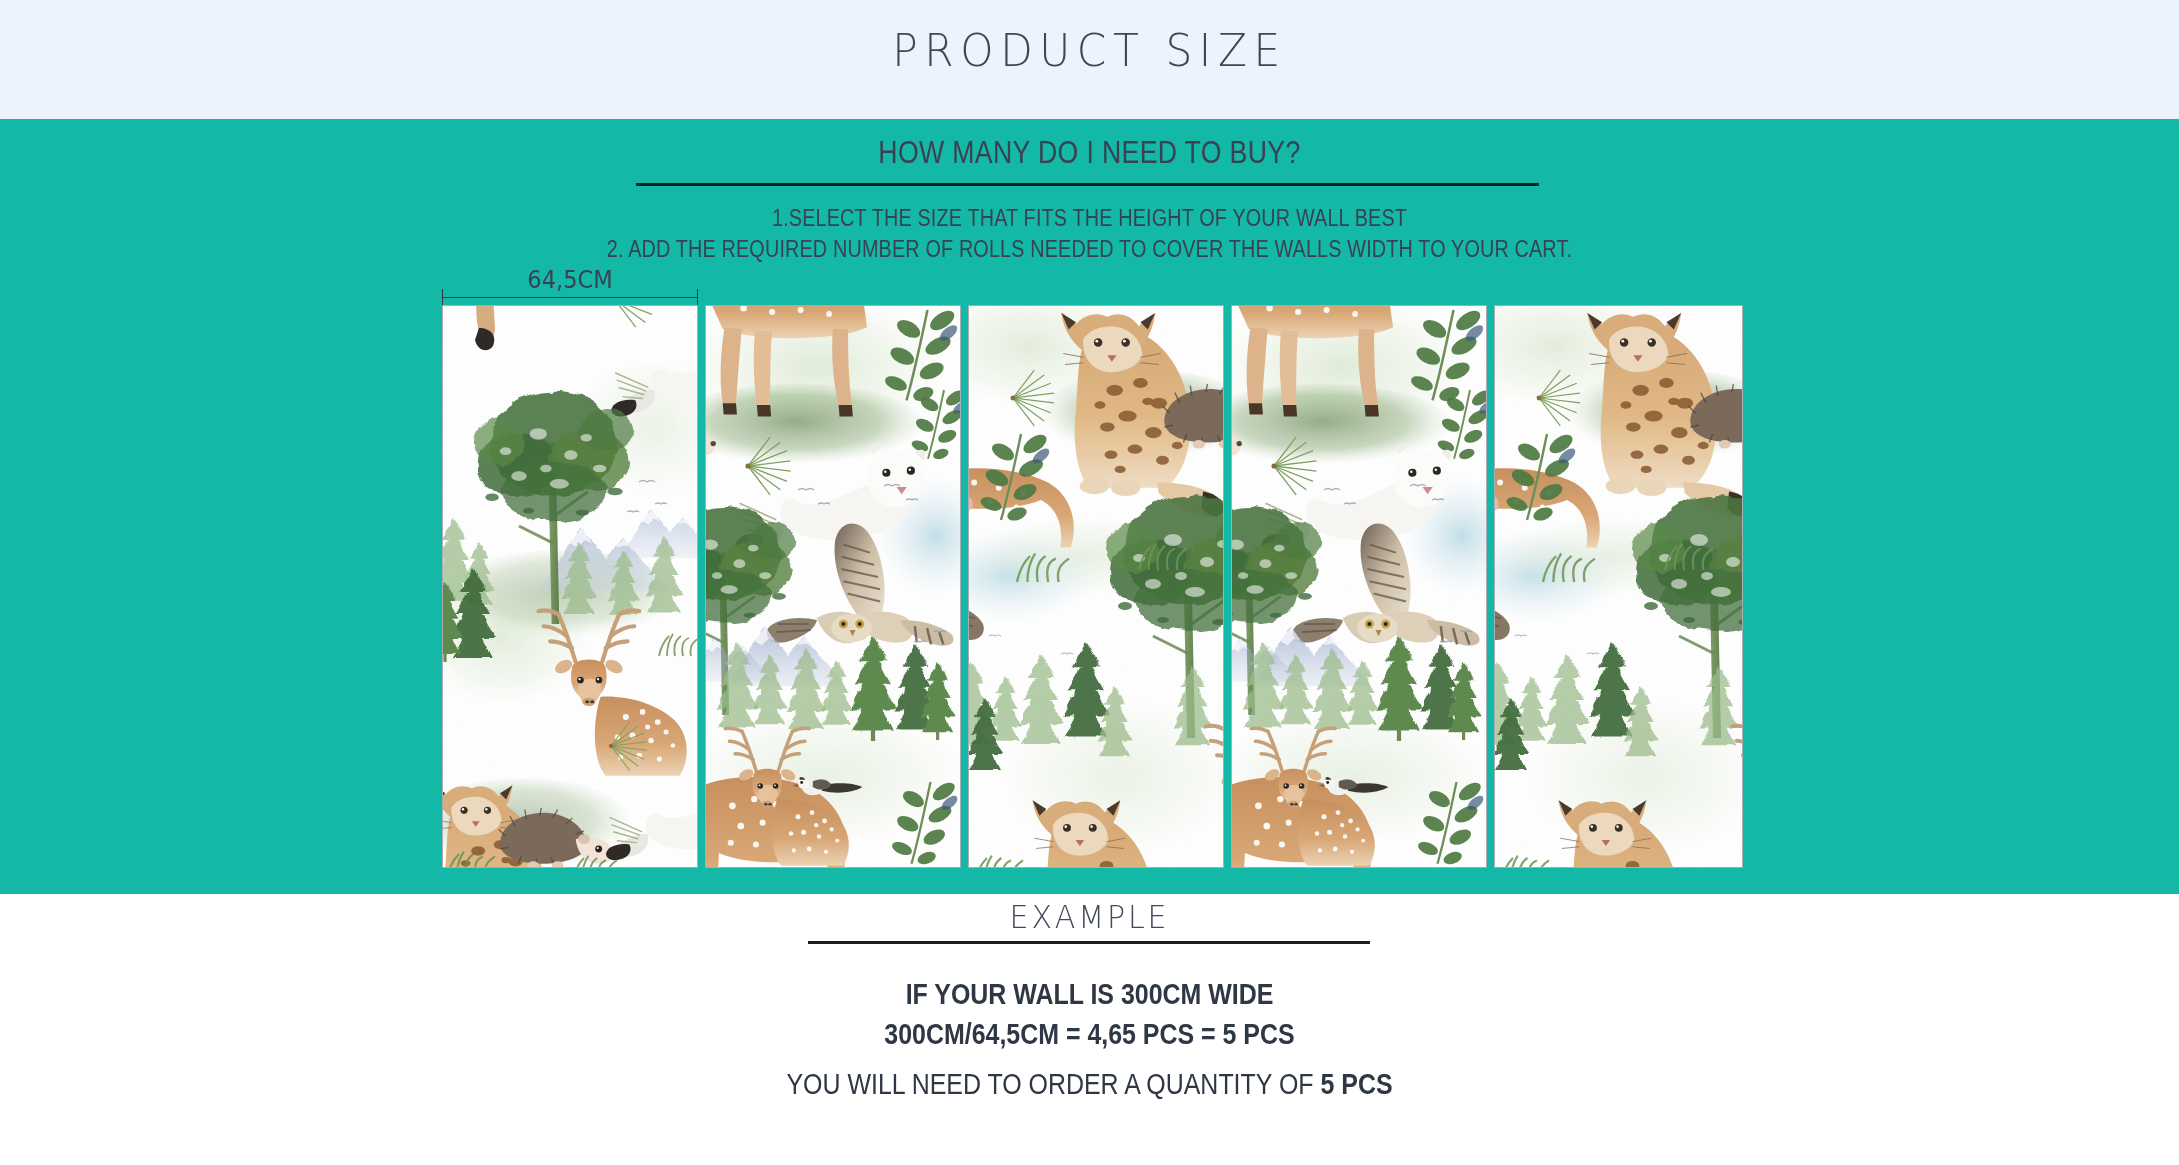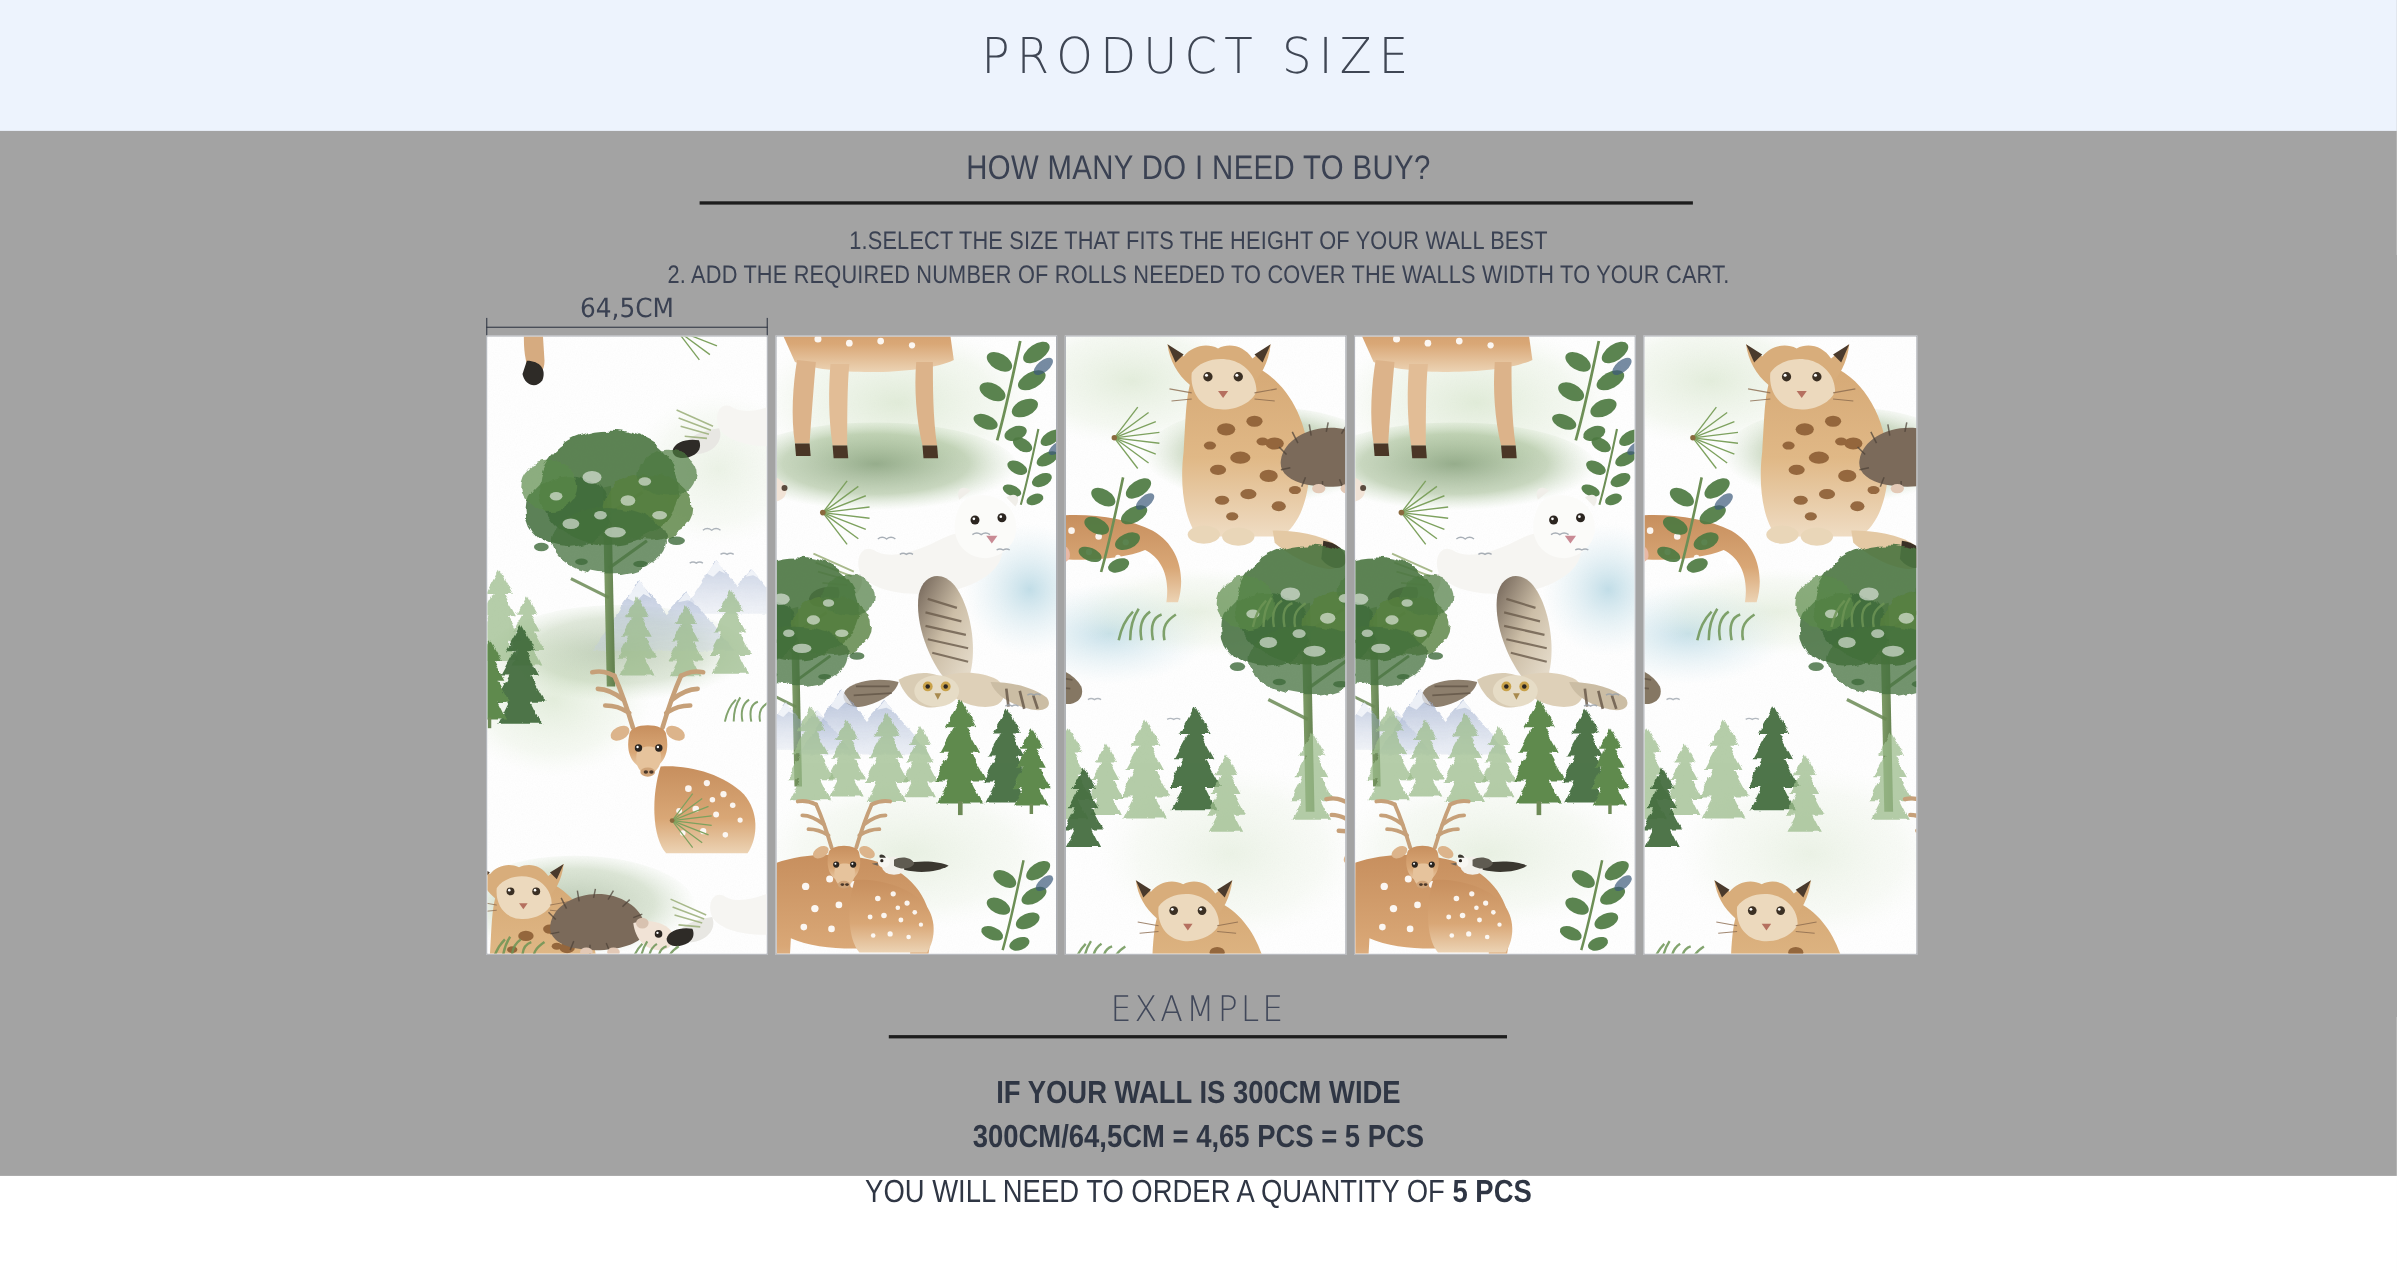--- a/index.html
+++ b/index.html
@@ -2,21 +2,21 @@
 <html><head>
 <meta charset="utf-8">
 <style>
   * { box-sizing: border-box; margin: 0; padding: 0; }
   html, body {
     width: 2179px; height: 1165px;
     background: #ffffff;
     font-family: "Liberation Sans", sans-serif;
     overflow: hidden;
   }
-  .page { position: relative; width: 2179px; height: 1069px; background: #a3a3a3; }
+  .page { position: relative; width: 2179px; height: 894px; background: #14b8a6; }
 
   
   .header-band {
     position: absolute; left: 0; top: 0; width: 2179px; height: 119px;
     background: #edf3fd;
   }
   .header-title {
     position: absolute; left: 0; top: 24px; width: 2179px;
     text-align: center;
     font-size: 45px; font-weight: 300; letter-spacing: 7px;

